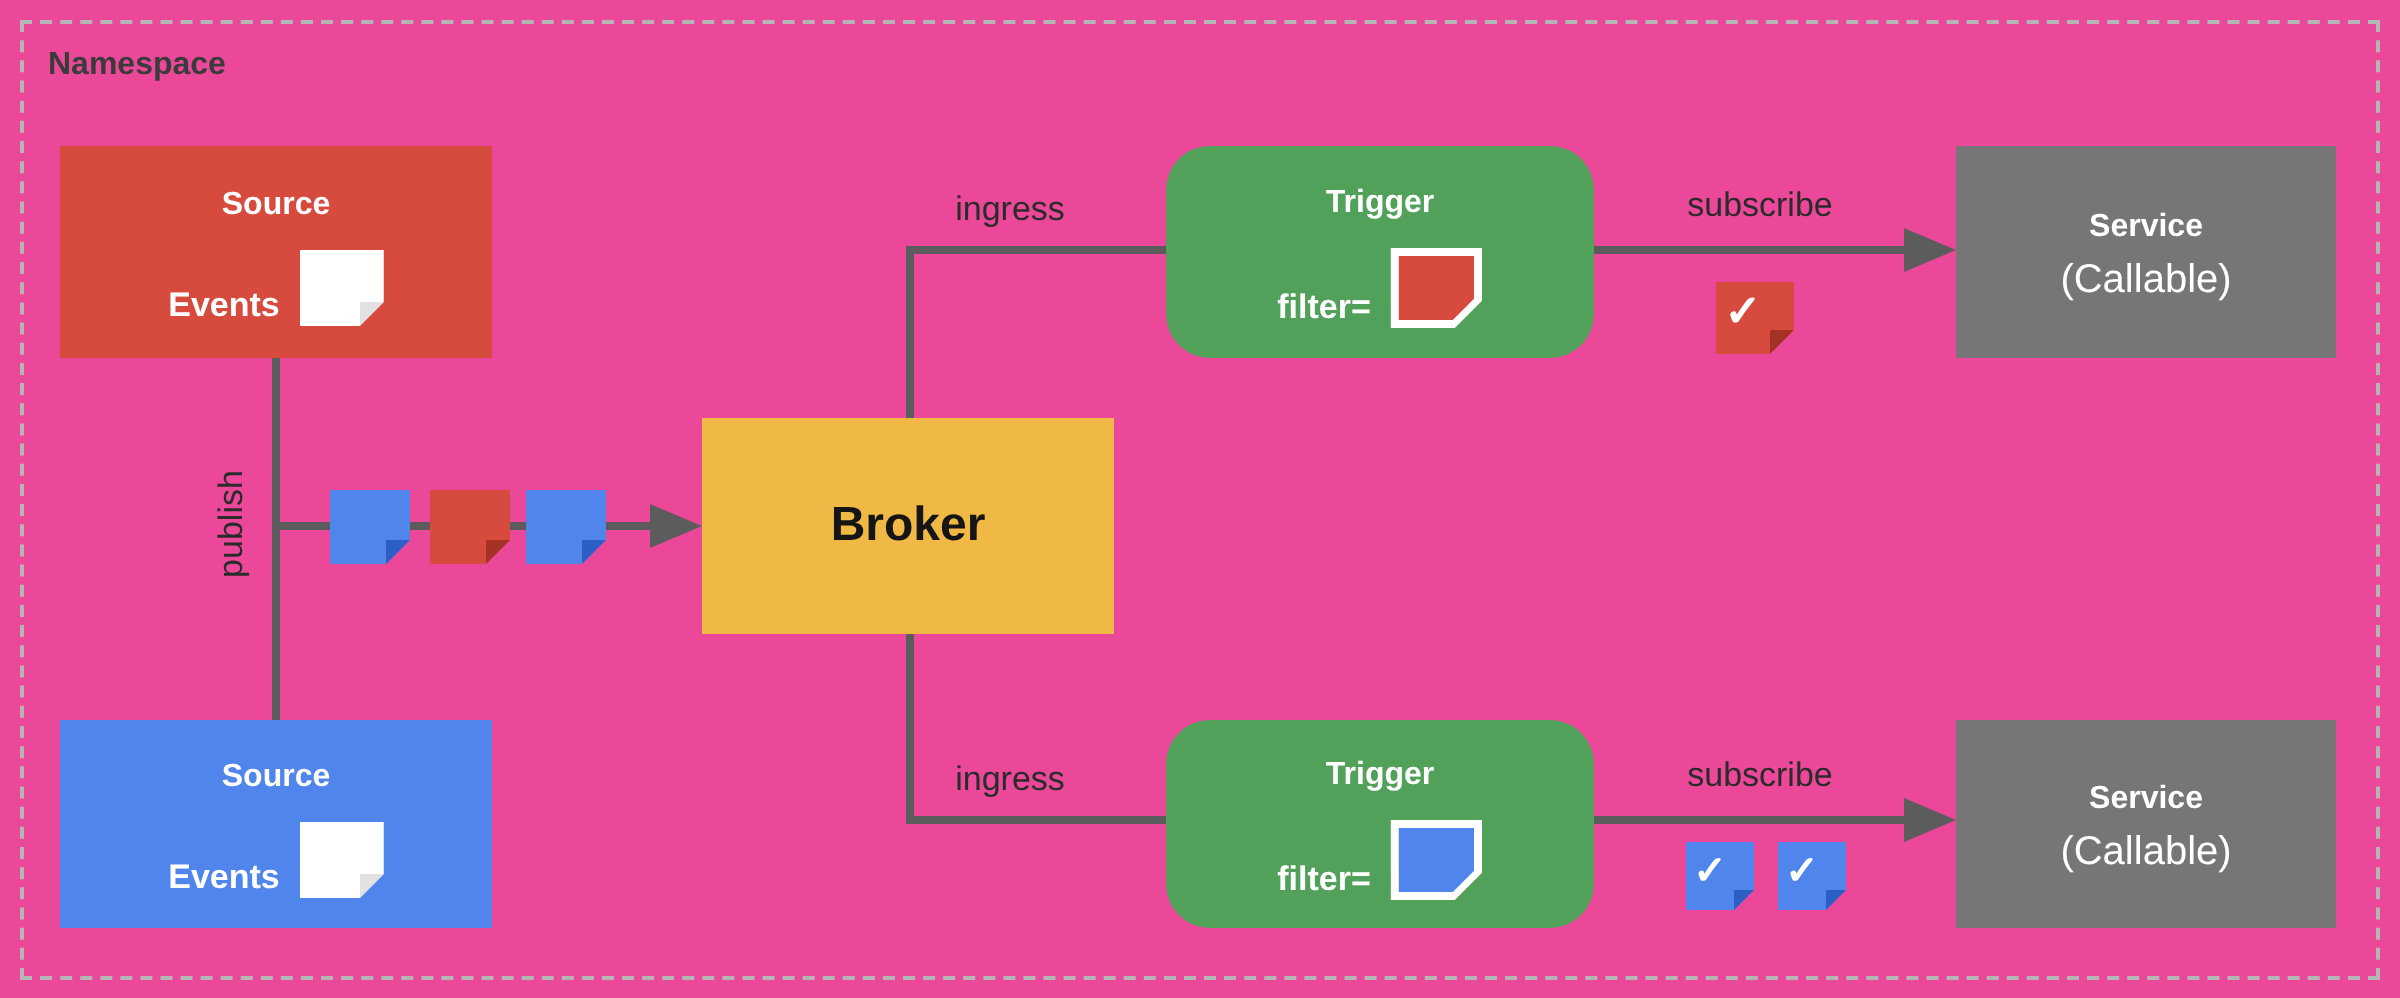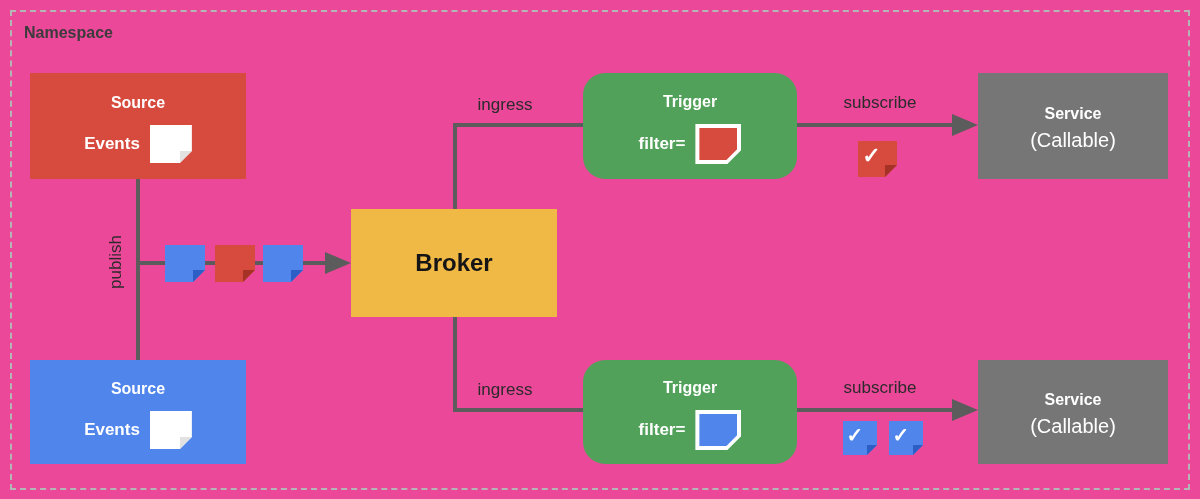--- a/index.html
+++ b/index.html
@@ -11,21 +11,21 @@
   .ns-label{position:absolute;left:24px;top:24px;font-size:16px;font-weight:bold;color:#3b3b3b;z-index:2;}
 
   .line{position:absolute;background:#5c5c5c;z-index:1;}
   .arrow-right{position:absolute;width:0;height:0;border-top:11px solid transparent;
     border-bottom:11px solid transparent;border-left:26px solid #5c5c5c;z-index:1;}
 
   .box{position:absolute;display:flex;flex-direction:column;align-items:center;
     justify-content:center;z-index:2;box-sizing:border-box;}
   .box .title{font-size:16px;font-weight:bold;color:#ffffff;line-height:28px;text-align:center;}
   .box .subtitle{font-size:20px;color:#ffffff;line-height:24px;}
-  .box .row{display:flex;align-items:center;gap:10px;margin-top:8px;}
+  .box .row{display:flex;align-items:flex-end;gap:10px;margin-top:8px;}
   .box .small-label{font-size:17px;font-weight:bold;color:#ffffff;}
 
   .bg-red{background:#d74b3f;}
   .bg-blue{background:#5085ec;}
   .bg-green{background:#52a15a;border-radius:22px;}
   .bg-yellow{background:#f0b945;text-align:center;}
   .bg-gray{background:#767676;}
   .broker-title{font-size:24px;font-weight:bold;color:#151515;}
 
   .lbl{position:absolute;font-size:17px;color:#2b2b2b;text-align:center;z-index:2;}

